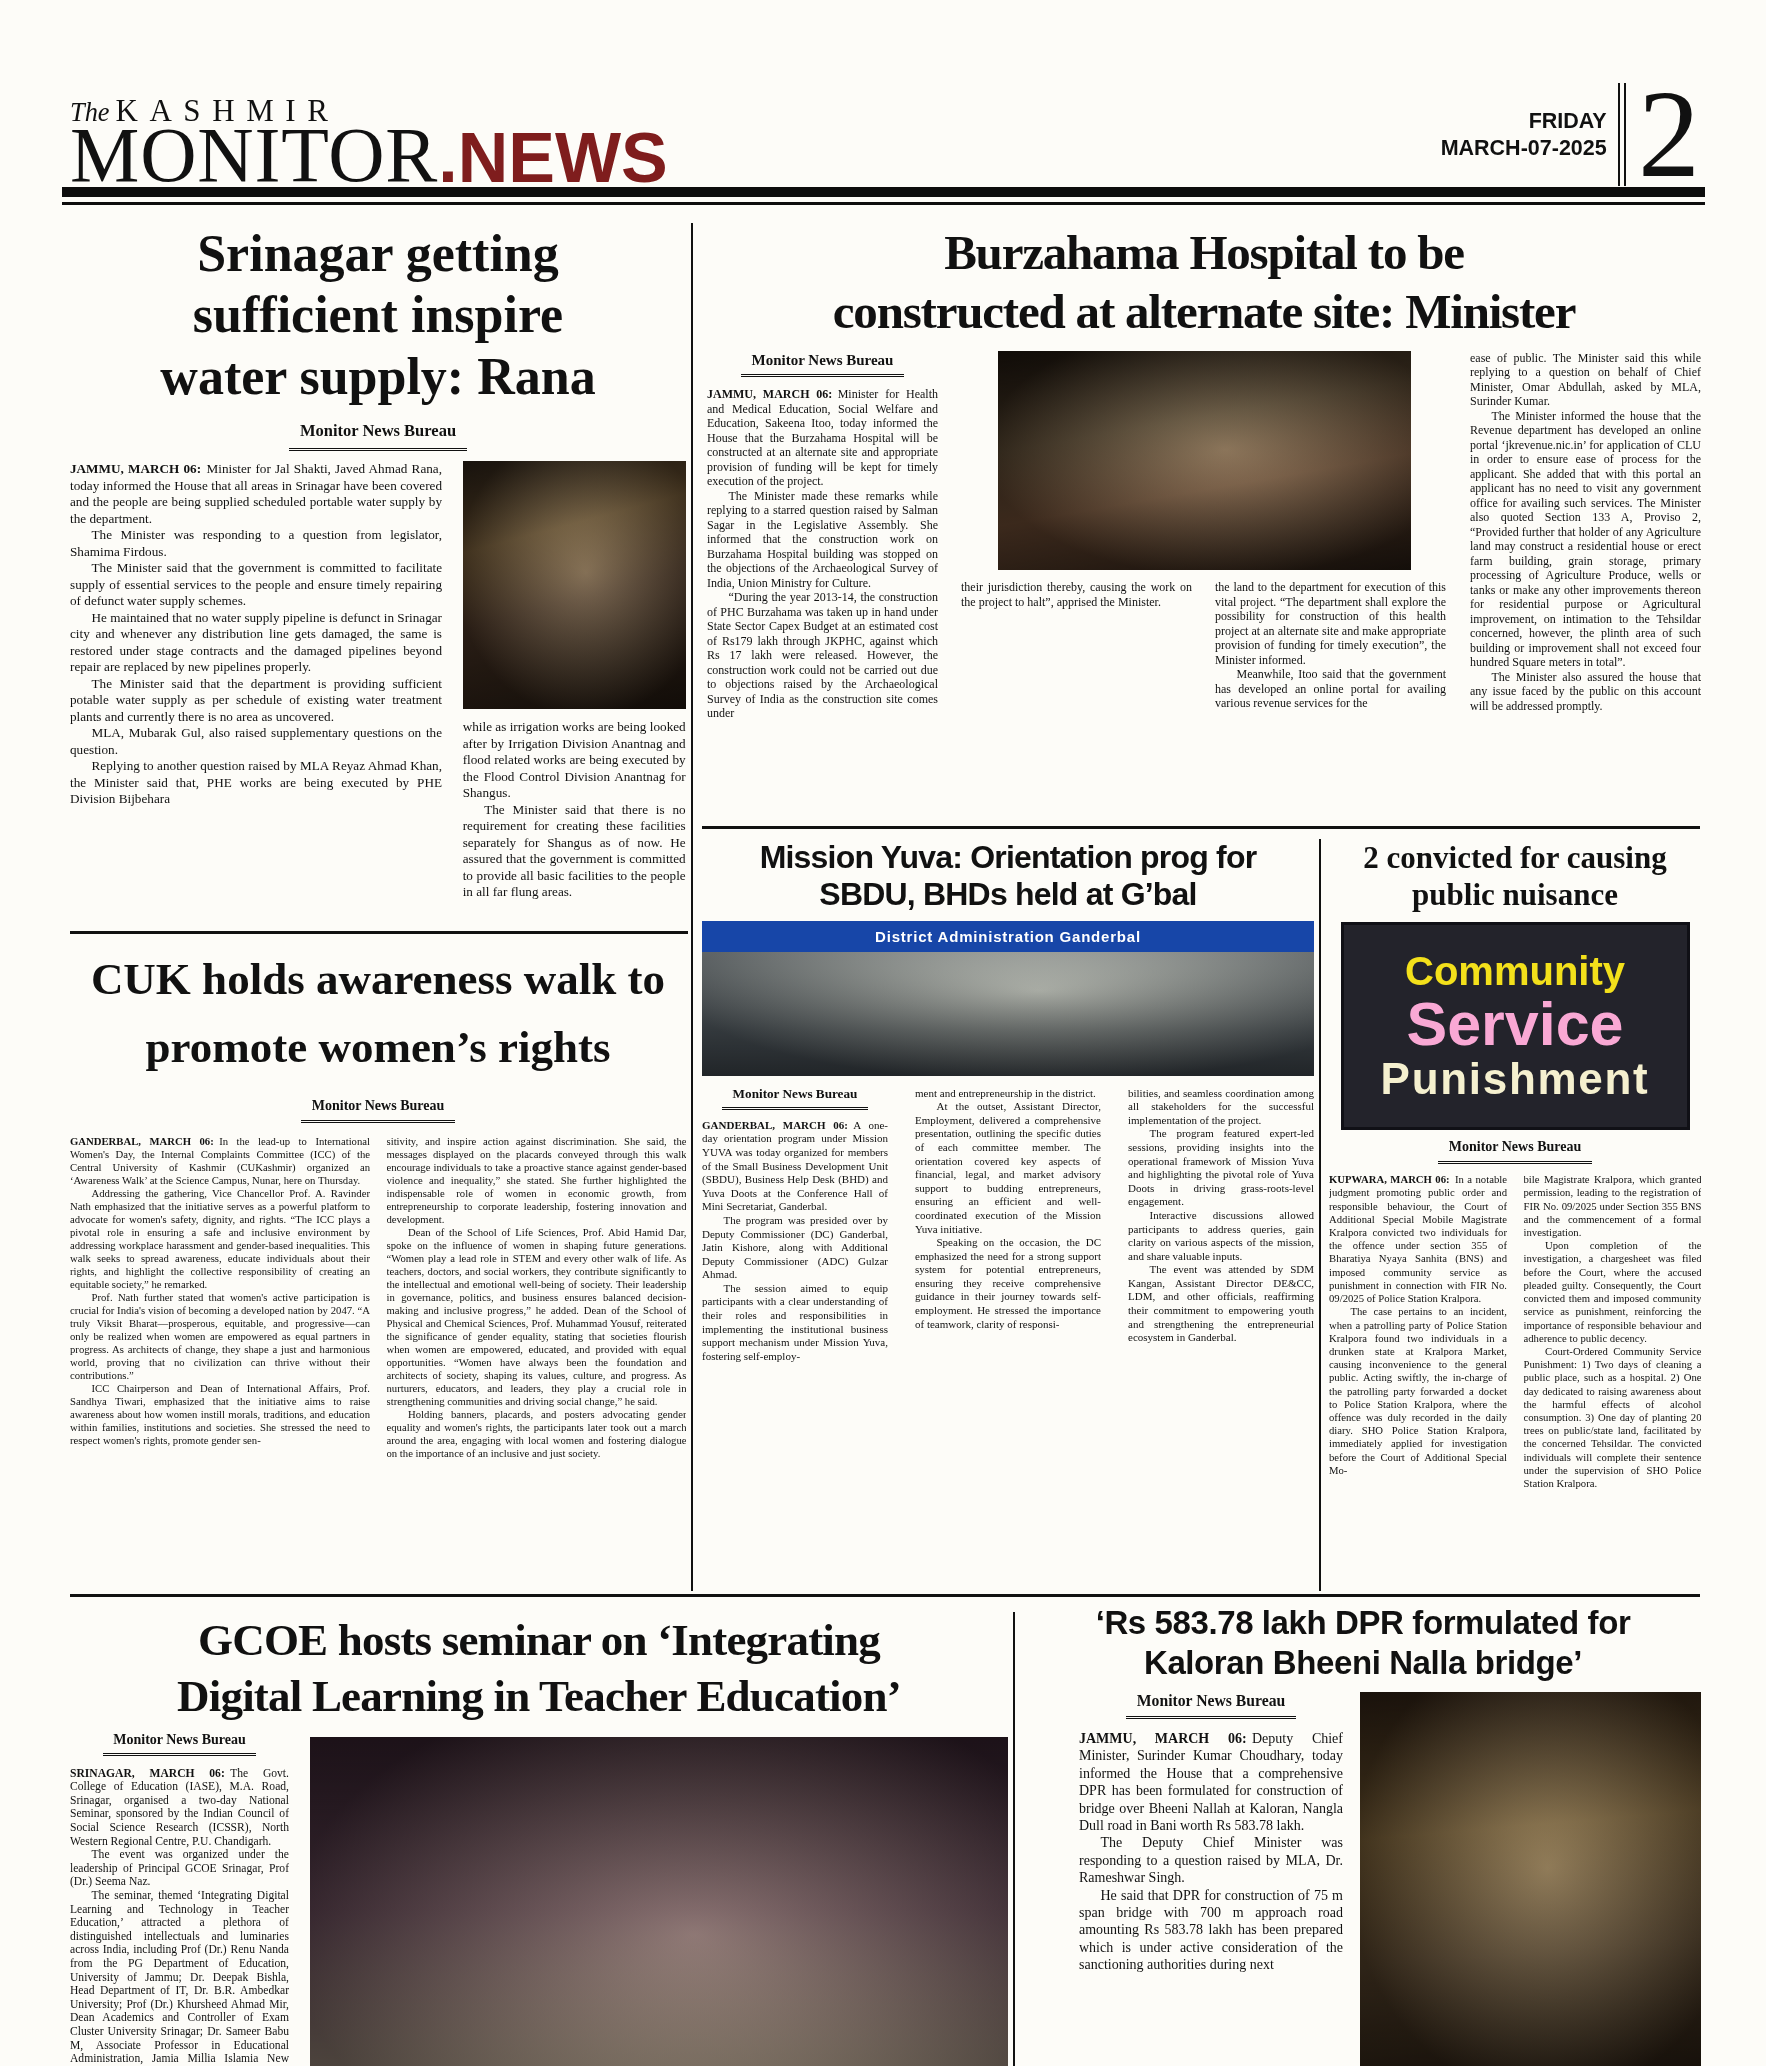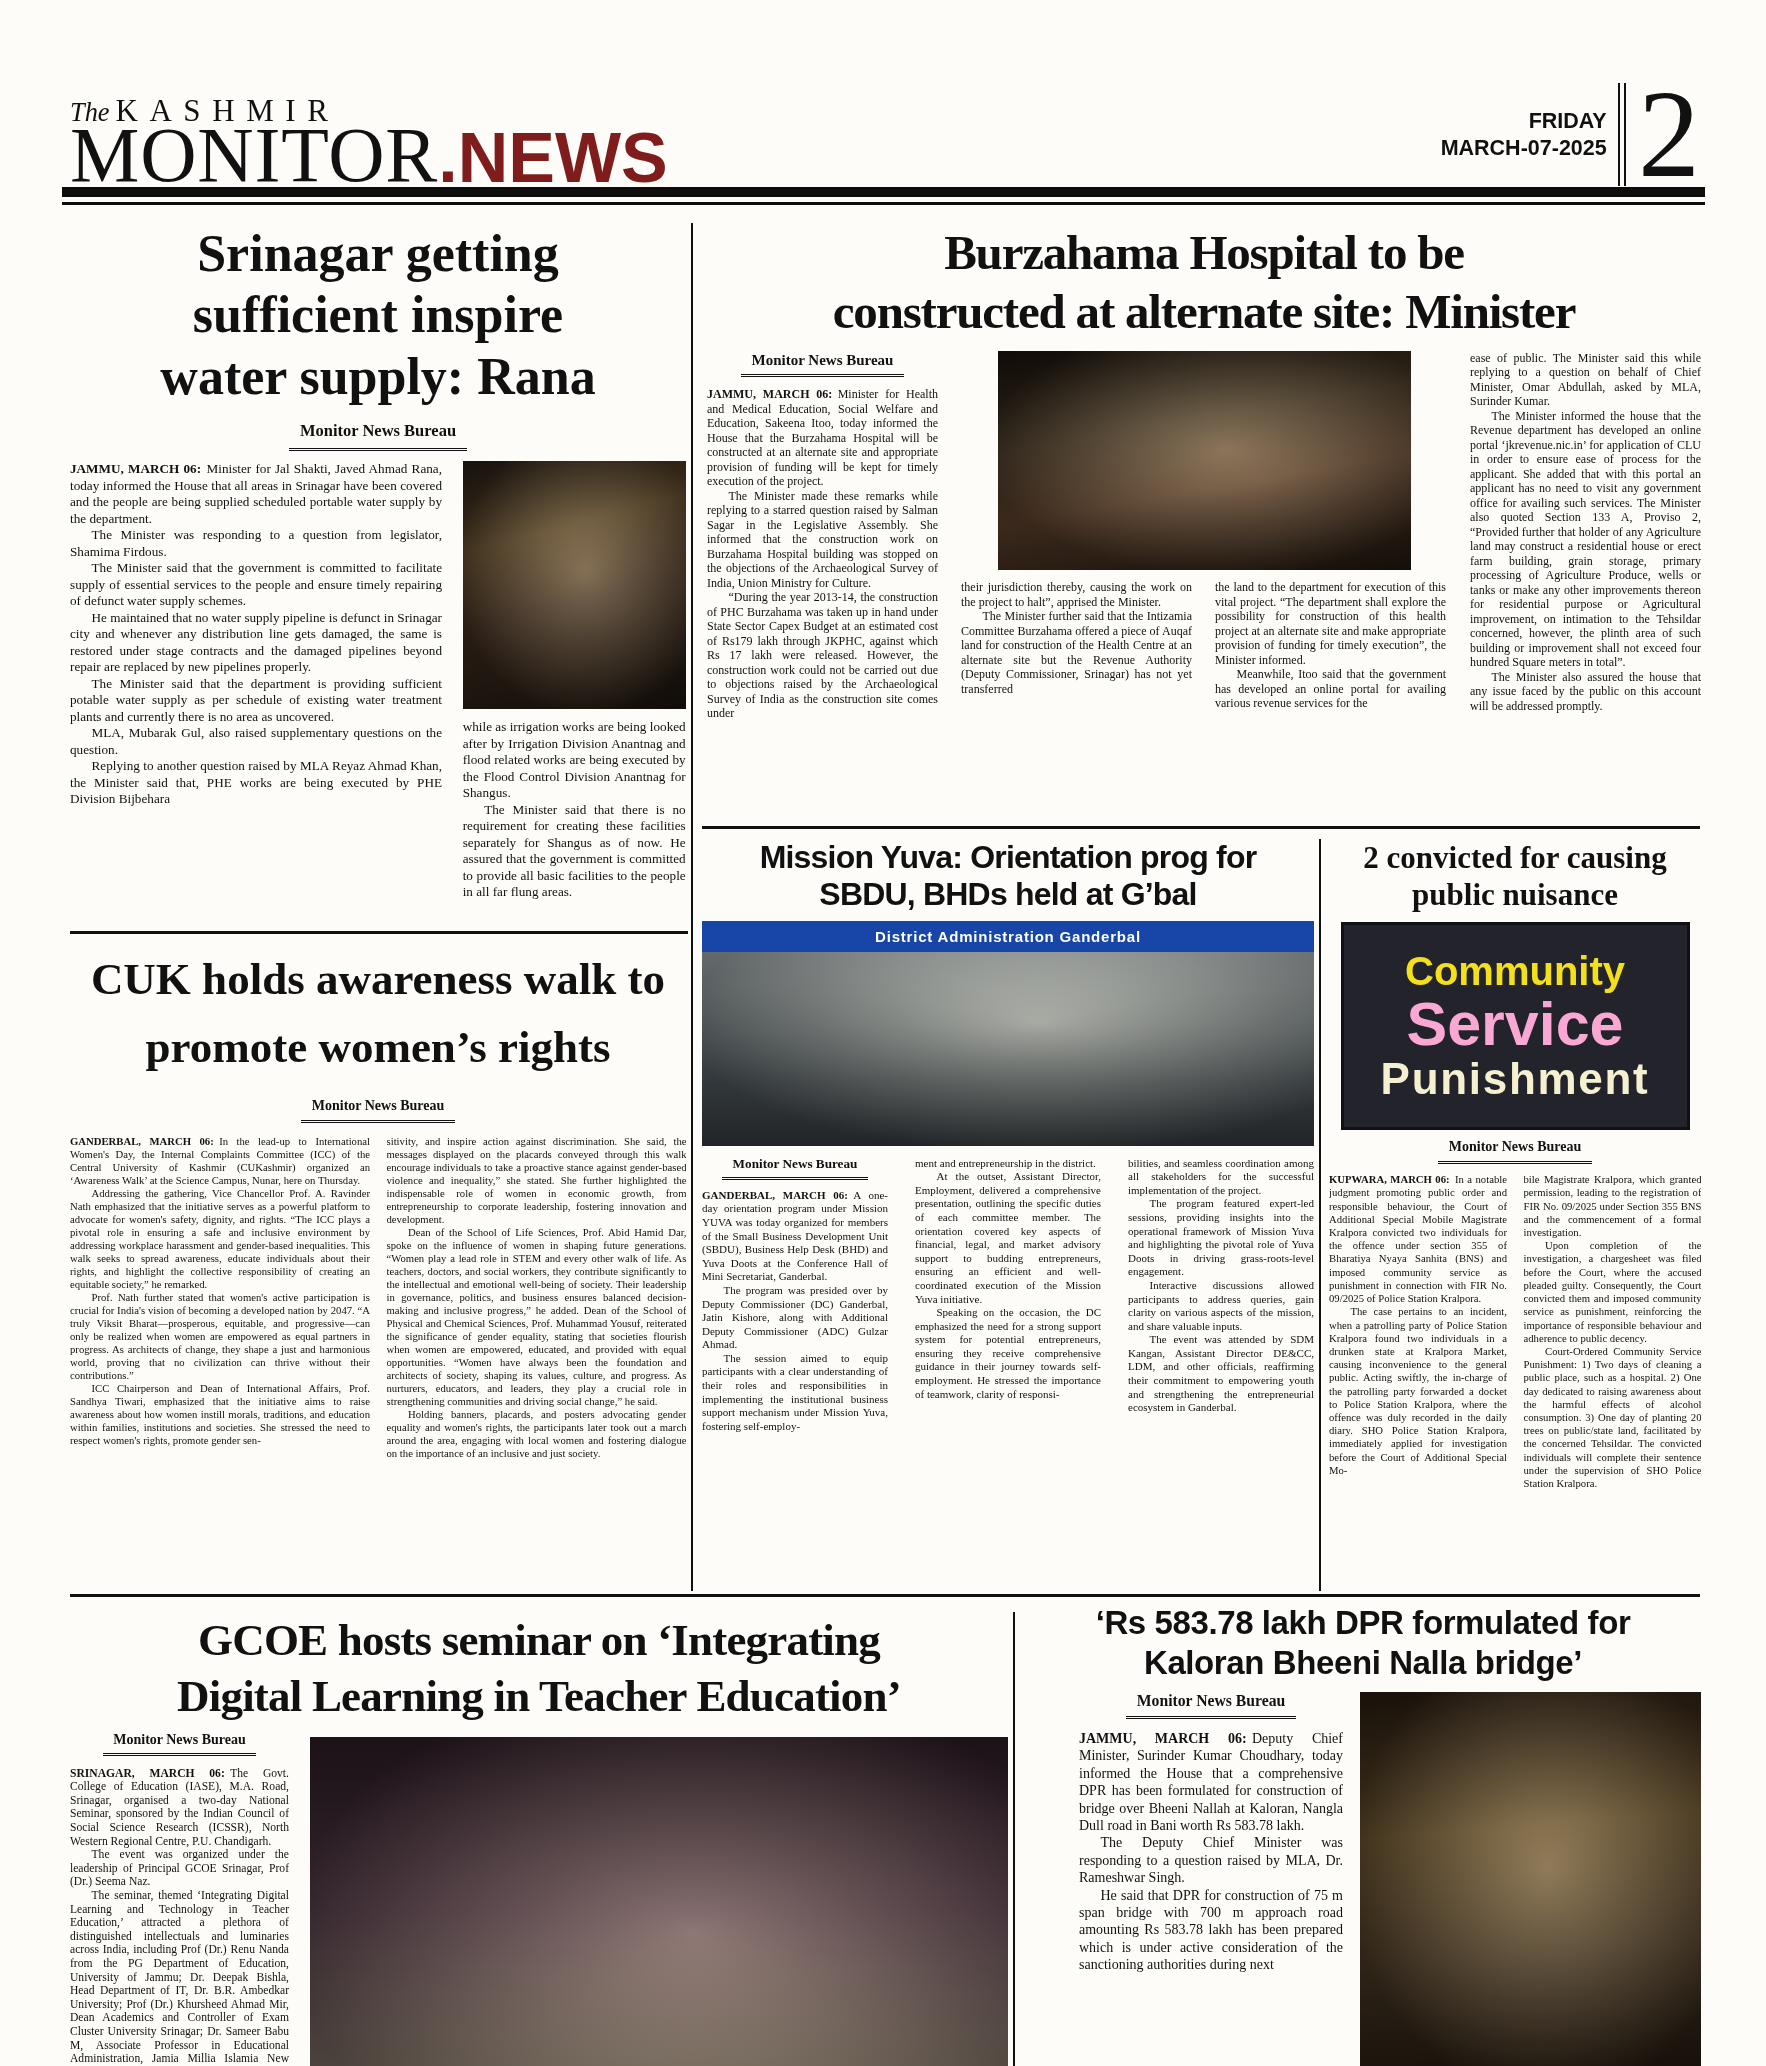--- a/index.html
+++ b/index.html
@@ -144,21 +144,20 @@
         <div class="byline by-b"><span>Monitor News Bureau</span></div>
         <p class="lead"><b class="dl">JAMMU, MARCH 06:</b><span>Minister for Health and Medical Education, Social Welfare and Education, Sakeena Itoo, today informed the House that the Burzahama Hospital will be constructed at an alternate site and appropriate provision of funding will be kept for timely execution of the project.</span></p>
         <p>The Minister made these remarks while replying to a starred question raised by Salman Sagar in the Legislative Assembly. She informed that the construction work on Burzahama Hospital building was stopped on the objections of the Archaeological Survey of India, Union Ministry for Culture.</p>
         <p>“During the year 2013-14, the construction of PHC Burzahama was taken up in hand under State Sector Capex Budget at an estimated cost of Rs179 lakh through JKPHC, against which Rs 17 lakh were released. However, the construction work could not be carried out due to objections raised by the Archaeological Survey of India as the construction site comes under</p>
       </div>
       <div style="width:486px;flex:none;">
         <div class="ph ph-b" style="width:413px;height:219px;margin:0 auto 10.7px;"></div>
         <div class="cols" style="gap:23px;height:244px;">
           <div class="col" style="width:231px;">
             <p class="cont">their jurisdiction thereby, causing the work on the project to halt”, apprised the Minister.</p>
-            <p>The Minister further said that the Intizamia Committee Burzahama offered a piece of Auqaf land for construction of the Health Centre at an alternate site but the Revenue Authority (Deputy Commissioner, Srinagar) has not yet transferred</p>
           </div>
           <div class="col" style="width:231px;">
             <p class="cont">the land to the department for execution of this vital project. “The department shall explore the possibility for construction of this health project at an alternate site and make appropriate provision of funding for timely execution”, the Minister informed.</p>
             <p>Meanwhile, Itoo said that the government has developed an online portal for availing various revenue services for the</p>
           </div>
         </div>
       </div>
       <div class="col" style="width:231px;">
         <p class="cont">ease of public. The Minister said this while replying to a question on behalf of Chief Minister, Omar Abdullah, asked by MLA, Surinder Kumar.</p>
         <p>The Minister informed the house that the Revenue department has developed an online portal ‘jkrevenue.nic.in’ for application of CLU in order to ensure ease of process for the applicant. She added that with this portal an applicant has no need to visit any government office for availing such services. The Minister also quoted Section 133 A, Proviso 2, “Provided further that holder of any Agriculture land may construct a residential house or erect farm building, grain storage, primary processing of Agriculture Produce, wells or tanks or make any other improvements thereon for residential purpose or Agricultural improvement, on intimation to the Tehsildar concerned, however, the plinth area of such building or improvement shall not exceed four hundred Square meters in total”.</p>
@@ -186,21 +185,21 @@
         <p>Holding banners, placards, and posters advocating gender equality and women's rights, the participants later took out a march around the area, engaging with local women and fostering dialogue on the importance of an inclusive and just society.</p>
       </div>
     </div>
   </section>
 
   <section class="art" style="left:702px;top:839px;width:612px;height:748px;">
     <div class="hl sans hl-d">
       <div>Mission Yuva: Orientation prog for</div>
       <div>SBDU, BHDs held at G’bal</div>
     </div>
-    <div class="ph ph-d" style="width:612px;height:225px;margin-top:8.3px;">
+    <div class="ph ph-d" style="width:612px;height:155px;margin-top:8.3px;">
       <div class="ph-banner">District Administration Ganderbal</div>
     </div>
     <div class="cols body-d" style="gap:27px;height:426px;margin-top:10.7px;">
       <div class="col" style="width:186px;">
         <div class="byline by-d"><span>Monitor News Bureau</span></div>
         <p class="lead"><b class="dl">GANDERBAL, MARCH 06:</b><span>A one-day orientation program under Mission YUVA was today organized for members of the Small Business Development Unit (SBDU), Business Help Desk (BHD) and Yuva Doots at the Conference Hall of Mini Secretariat, Ganderbal.</span></p>
         <p>The program was presided over by Deputy Commissioner (DC) Ganderbal, Jatin Kishore, along with Additional Deputy Commissioner (ADC) Gulzar Ahmad.</p>
         <p>The session aimed to equip participants with a clear understanding of their roles and responsibilities in implementing the institutional business support mechanism under Mission Yuva, fostering self-employ-</p>
       </div>
       <div class="col" style="width:186px;">

